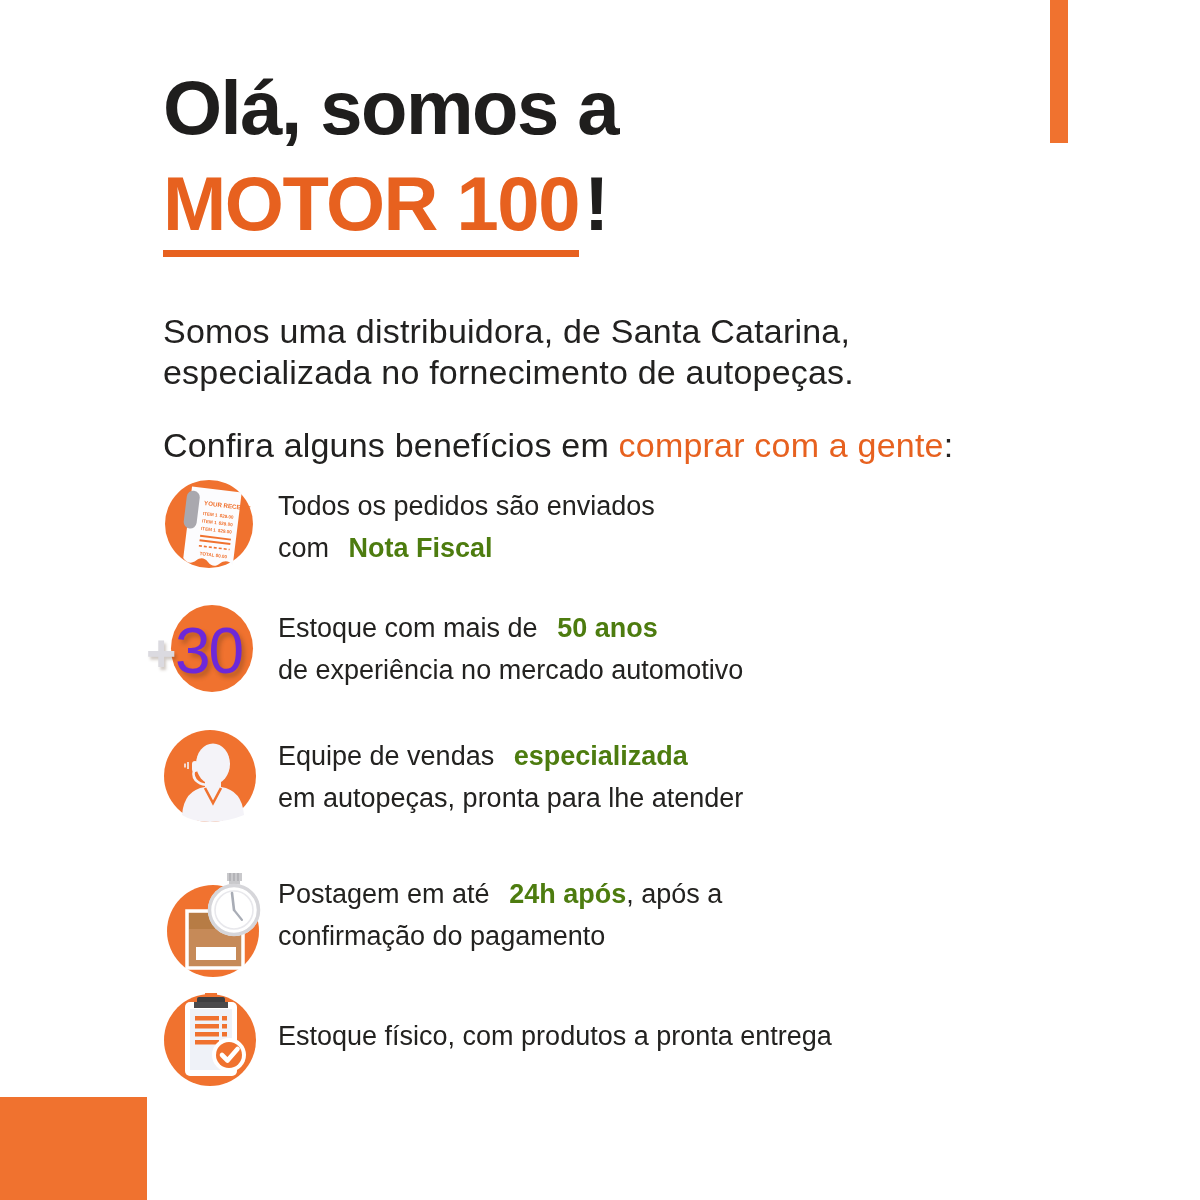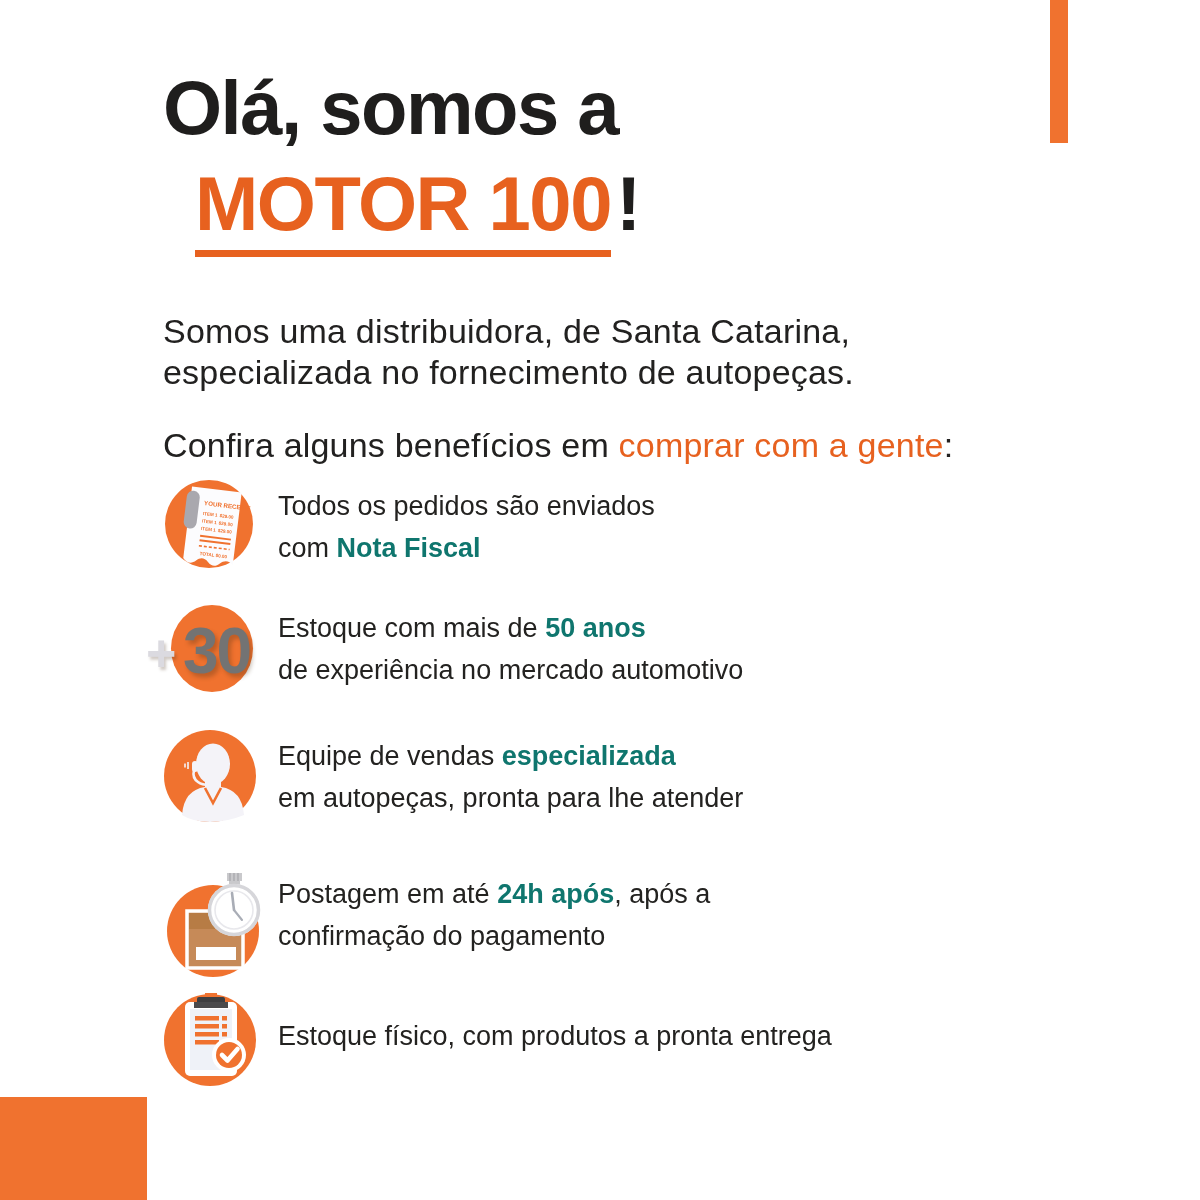--- a/index.html
+++ b/index.html
@@ -8,42 +8,42 @@
     font-family:"Liberation Sans", sans-serif;overflow:hidden;color:#222120;
   }
   .sq{position:absolute;background:#F0722F;}
   .sq-tr{left:1050px;top:0;width:150px;height:143px;}
   .sq-bl{left:0;top:1097px;width:147px;height:103px;}
 
   
   .title{position:absolute;left:163px;top:60px;font-weight:700;letter-spacing:-1.5px;
          font-size:76px;line-height:96px;color:#1F1E1D;}
   .title .hl{color:#E7611F;display:inline-block;line-height:1;
-             border-bottom:7px solid #E7611F;padding-bottom:8px;margin-left:32px;}
+             border-bottom:7px solid #E7611F;padding-bottom:8px;}
   .title .excl{color:#1F1E1D;margin-left:5px;}
 
   
   .intro{position:absolute;left:163px;top:277px;font-size:34px;line-height:41px;letter-spacing:.2px;}
   .cta{position:absolute;left:163px;top:391px;font-size:34px;line-height:41px;letter-spacing:.2px;}
   .orange{color:#E7611F;}
 
   
   .item{position:absolute;left:163px;display:flex;align-items:center;gap:20px;}
   .item-1{top:479px}.item-2{top:601px}.item-3{top:729px}.item-4{top:867px}.item-5{top:988px}
   .icon{position:relative;width:95px;height:95px;flex:none;}
   .icon svg{position:absolute;left:0;top:0;overflow:visible;}
   .btxt{font-size:27px;line-height:42px;color:#232220;}
-  .bhl{color:#0f766e;font-weight:700;}
+  .bhl{color:#4d7c0f;font-weight:700;margin-left:12px;}
 
   
   .exp-circle{position:absolute;left:8px;top:4px;width:82px;height:87px;border-radius:50%;background:#F0722F;}
   .exp-plus{position:absolute;left:-17px;top:22px;font-size:52px;font-weight:700;color:#DBDAE0;
             text-shadow:2px 3px 3px rgba(70,45,20,.25);}
-  .exp-num{position:absolute;left:12px;top:13px;font-size:64px;font-weight:700;color:#737373;
-           text-shadow:3px 4px 4px rgba(70,45,20,.3);letter-spacing:-2px;margin-left:8px;}
+  .exp-num{position:absolute;left:12px;top:13px;font-size:64px;font-weight:400;color:#6d28d9;
+           text-shadow:3px 4px 4px rgba(70,45,20,.3);letter-spacing:-2px;}
 
   .svg-shift-up{top:-16px;}
 </style>
 </head>
 <body>
 
 <div class="canvas">
 
   <div class="sq sq-tr"></div>
   <div class="sq sq-bl"></div>

